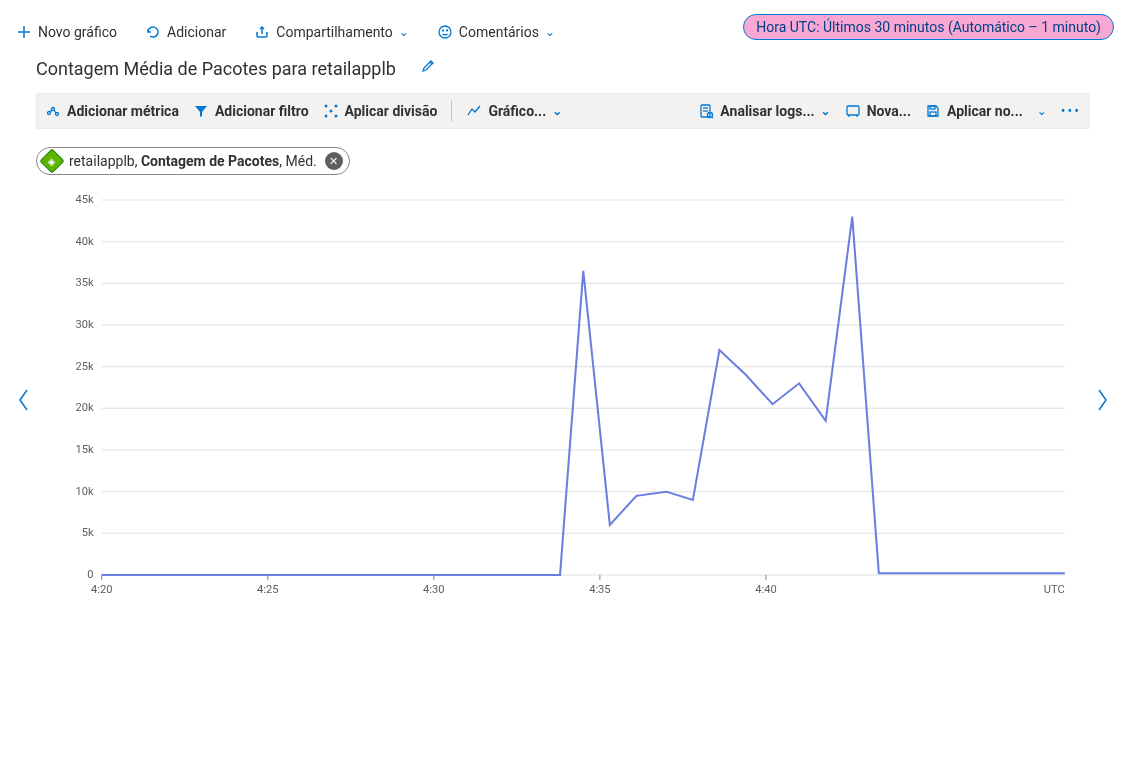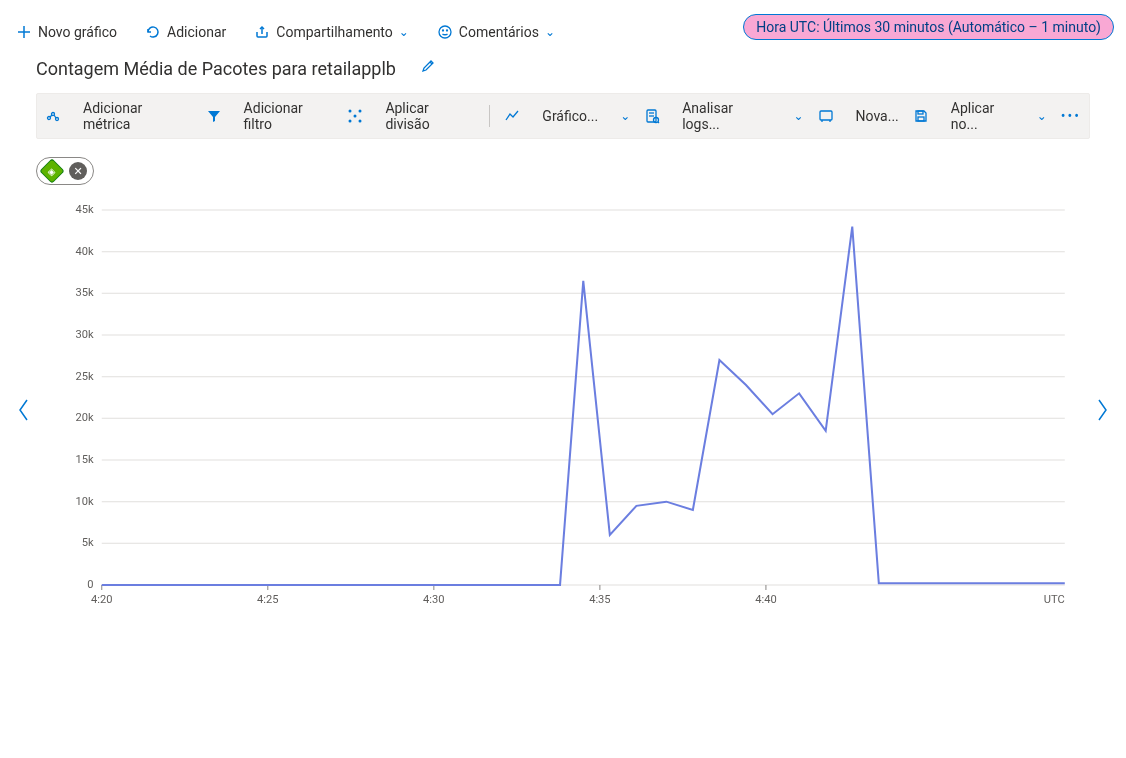--- a/index.html
+++ b/index.html
@@ -51,23 +51,24 @@
     gap: 14px;
     background: #f3f2f1;
     border: 1px solid #edebe9;
     border-radius: 2px;
     padding: 6px 8px;
     margin: 0 24px 18px 24px;
   }
   .ct-item {
     display: flex;
     align-items: center;
-    gap: 22px;
+    gap: 6px;
     cursor: pointer;
     color: #323130;
+    font-weight: bold;
   }
   .ct-right { margin-left:auto; display:flex; align-items:center; gap:14px;}
   .metric-pill-wrap { padding: 0 0 10px 24px; }
   .metric-pill {
     display: inline-flex;
     align-items: center;
     gap: 8px;
     border: 1px solid #8a8886;
     border-radius: 999px;
     padding: 4px 6px 4px 6px;
@@ -259,20 +260,25 @@
     <span class="chev">⌄</span>
     <span style="color:#0078d4;letter-spacing:2px;cursor:pointer;">•••</span>
   </div>
 </div>
 
 <div class="metric-pill-wrap">
   <div class="metric-pill">
     <span class="diamond">
         <span>◈</span>
       </span>
+    <span>
+      <span>retailapplb</span>,
+      <strong>Contagem de Pacotes</strong>,
+      <span>Méd.</span>
+    </span>
     <span class="close-chip">✕</span>
   </div>
 </div>
 
 <div class="chart-stage-outer">
   <div class="nav-arrow">
     <svg width="14" height="24" viewBox="0 0 14 24" fill="none" stroke="#0078d4" stroke-width="1.5">
         <polyline points="10,2 3,12 10,22"></polyline>
       </svg>
   </div>

